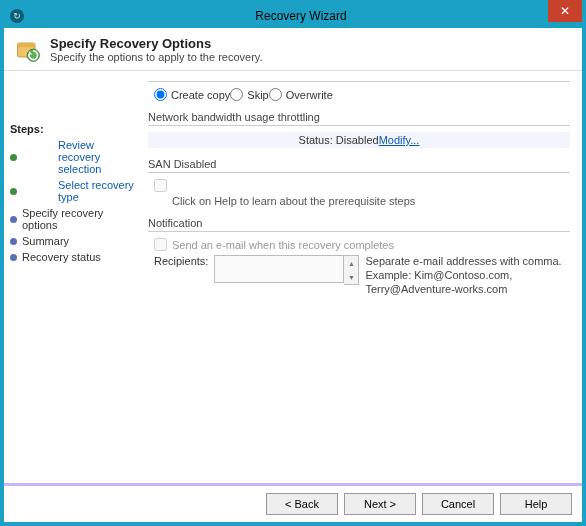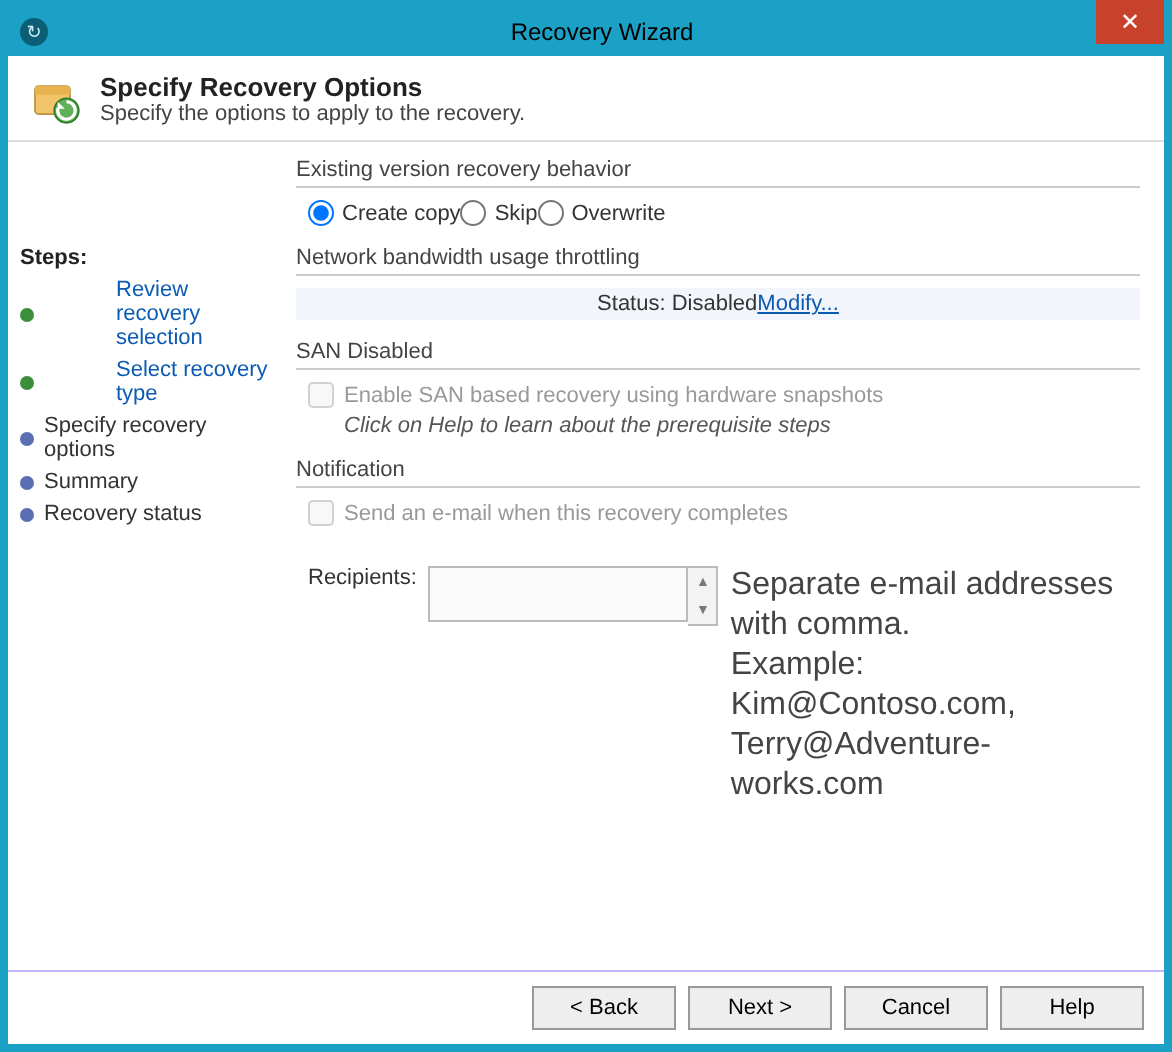--- a/index.html
+++ b/index.html
@@ -29,29 +29,29 @@
 .hr { border: none; border-top: 1px solid #ccc; margin: 2px 0 6px 0; }
 .radios { display: flex; padding-left: 6px; }
 .radios.vert { flex-direction: column; gap: 4px; }
 .radio { display: flex; align-items: center; gap: 4px; }
 .radio input { margin: 0; }
 .status-row { display: flex; justify-content: center; align-items: center; background: #f2f5fb; padding: 2px 6px; }
 .modify { color: #0b5bb3; text-decoration: underline; cursor: pointer; }
 .chk { display: flex; align-items: center; gap: 5px; padding-left: 6px; }
 .chk input { margin: 0; }
 .disabled { color: #999; }
-.hint { color: #555; margin: 3px 0 0 24px; font-size: 11px; font-style: italic; }
-.recipients { display: flex; align-items: flex-start; gap: 6px; padding-left: 6px; margin-top: 20px; }
+.hint { color: #555; margin: 3px 0 0 24px; font-size: 11px; }
+.recipients { display: flex; align-items: flex-start; gap: 6px; padding-left: 6px; margin-top: 4px; }
 .reclabel { color: #333; }
 .rec-field { display: flex; align-items: stretch; }
 .rec-input { width: 130px; height: 28px; border: 1px solid #bbb; background: #fafafa; font-size: 11px; padding: 2px; resize: none; }
 .spin { display: flex; flex-direction: column; border: 1px solid #bbb; border-left: none; }
 .spin div { width: 14px; height: 14px; display: flex; align-items: center; justify-content: center; font-size: 7px; color: #777; background: #f3f3f3; cursor: default; }
-.rec-hint { font-size: 16px; color: #444; line-height: 1.25; }
-.footer { border-top: 1px solid #c4b5fd; padding: 7px 10px; display: flex; justify-content: flex-end; gap: 6px; }
+.rec-hint { font-size: 11px; color: #444; line-height: 1.25; }
+.footer { border-top: 3px solid #c4b5fd; padding: 7px 10px; display: flex; justify-content: flex-end; gap: 6px; }
 button.ftr { width: 72px; height: 22px; font-size: 11px; background: #eee; border: 1px solid #999; cursor: pointer; }
 </style>
 </head>
 <body>
 
 <div class="window">
 
   <div class="titlebar">
     <div class="appicon">↻</div>
     <div class="title">Recovery Wizard</div>
@@ -95,21 +95,20 @@
         </div>
       <div class="step plain">
           <span class="dot"></span>
           <span class="label">Recovery status</span>
         </div>
     </div>
 
     <div class="main">
 
       <div class="group">
-        <div class="group-title">Existing version recovery behavior</div>
         <hr class="hr">
         <div class="radios">
           <label class="radio">
               <input type="radio" name="evb" checked="" style="">
               <span>Create copy</span>
             </label>
           <label class="radio">
               <input type="radio" name="evb" style="">
               <span>Skip</span>
             </label>
@@ -128,21 +127,20 @@
           <span><span>Status:</span> <span>Disabled</span></span>
           <span class="modify">Modify...</span>
         </div>
       </div>
 
       <div class="group">
         <div class="group-title">SAN Disabled</div>
         <hr class="hr">
         <label class="chk disabled">
             <input type="checkbox" disabled="" style="">
-            <span>Enable SAN based recovery using hardware snapshots</span>
           </label>
         <div class="hint">Click on Help to learn about the prerequisite steps</div>
       </div>
 
       <div class="group">
         <div class="group-title">Notification</div>
         <hr class="hr">
         <label class="chk disabled">
             <input type="checkbox" disabled="" style="">
             <span>Send an e-mail when this recovery completes</span>

